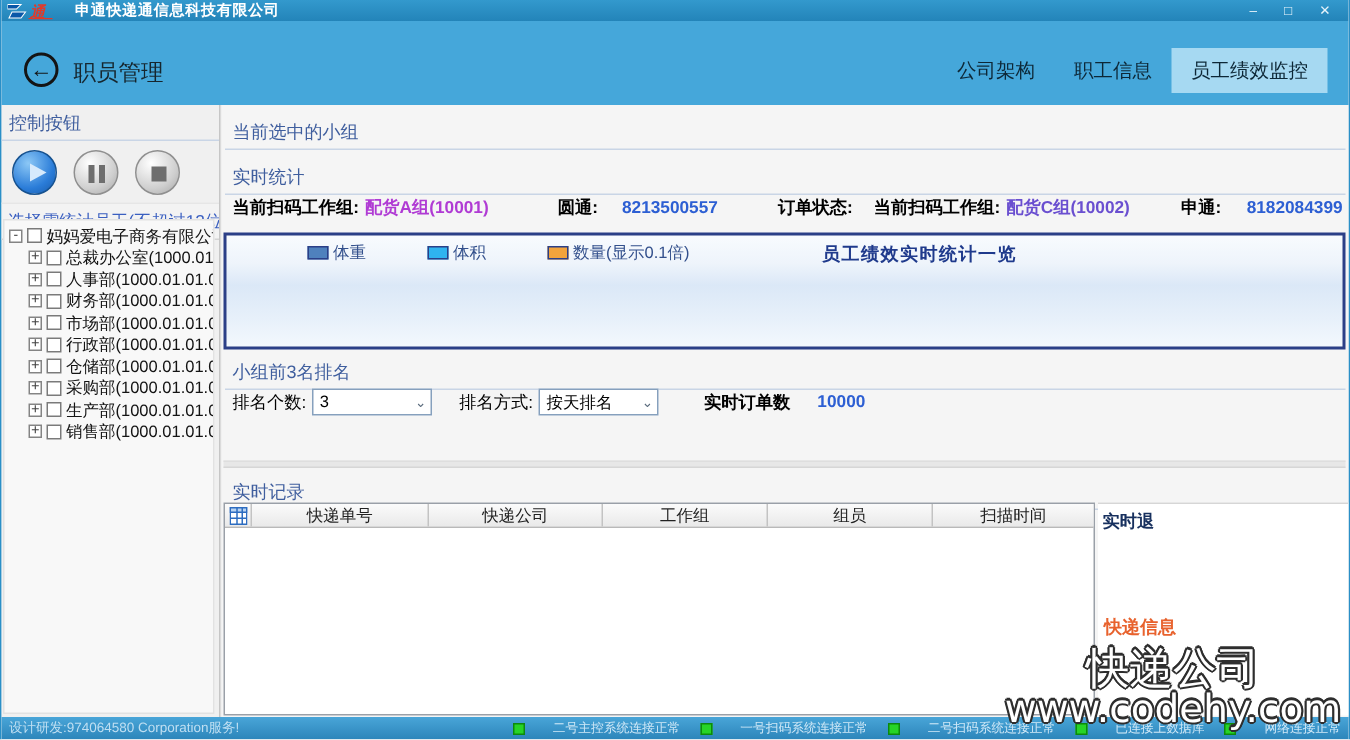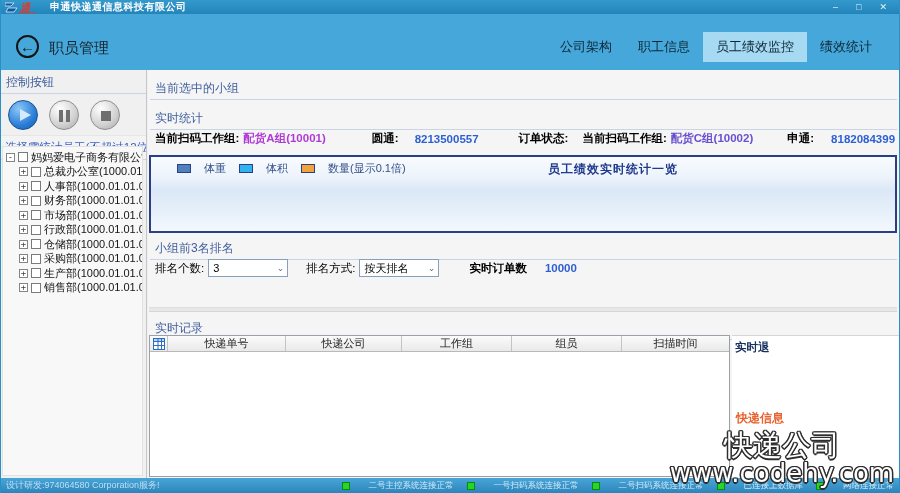--- a/index.html
+++ b/index.html
@@ -58,21 +58,21 @@
   .v-purple { color:#b03bd4; margin:0 46px 0 4px; }
   .v-violet { color:#6a4fd0; margin:0 34px 0 4px; }
   .v-num { color:#2d5fd3;padding-left:13px; }
   .m-n1 { margin:0 40px 0 3px; }
   .m-st1 { margin-right:14px; }
   .m-n2 { margin:0 36px 0 4px; }
 
   .chart-panel { position:absolute; left:1px; top:85px; width:748px; height:78px; border:2px solid #2b3f87;
     background:linear-gradient(180deg,#f8fbfe 0%,#eef4fb 25%,#dbe8f7 45%,#e7f0fa 75%,#f3f8fd 100%); }
   .legend { position:absolute; left:26px; top:4px; display:flex; gap:13px; align-items:center; }
-  .litem { display:flex; align-items:center; gap:13px; font-size:11px; color:#33508c; white-space:nowrap; }
+  .litem { display:flex; align-items:center; gap:3px; font-size:11px; color:#33508c; white-space:nowrap;margin-left:28px; }
   .sw { width:14px; height:9px; border:1px solid #2b3f87; flex:none; }
   .sw0 { background:#4f81bd; } .sw1 { background:#2fb4f0; } .sw2 { background:#f2a33c; }
   .chart-title { position:absolute; left:180px; right:0; top:4px; text-align:center; font-size:12px;
     font-weight:bold; color:#1f3a8c; letter-spacing:1px; }
 
   #gh-ranking { top:166px; }
   .ranking-row { position:absolute; left:7px; top:189px; display:flex; align-items:center; font-size:11.5px; color:#000; }
   .selectbox { width:80px; height:18px; border:1px solid #86a0bd; background:#fff; display:flex; align-items:center;
     justify-content:space-between; padding:0 3px 0 4px; font-size:11px; margin-left:4px; }
   .chev { color:#5a6b7d; font-size:9px; line-height:1; }
@@ -133,21 +133,20 @@
 
   <div class="header">
     <div class="back-btn">
       <span>←</span>
     </div>
     <div class="page-title">职员管理</div>
     <div class="tabs">
       <div class="tab">公司架构</div>
       <div class="tab">职工信息</div>
       <div class="tab active">员工绩效监控</div>
-      <div class="tab">绩效统计</div>
     </div>
   </div>
 
   <div class="sidebar">
     <div class="gh">控制按钮</div>
     <div class="media-buttons">
       <div class="mbtn play">
           <span class="play-tri"></span>
         </div>
       <div class="mbtn gray">

